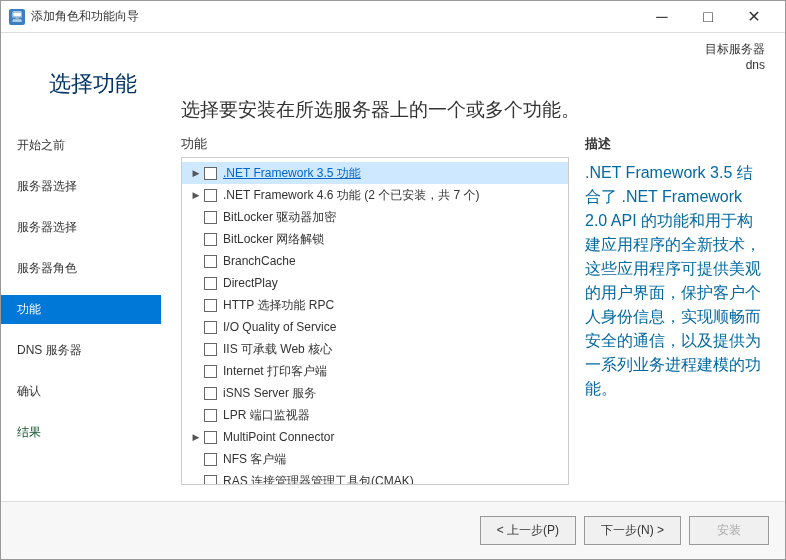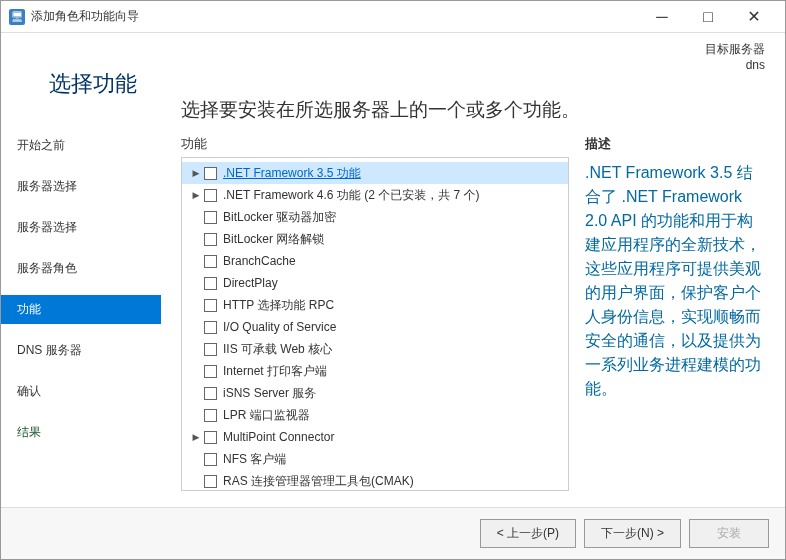--- a/index.html
+++ b/index.html
@@ -194,21 +194,21 @@
       line-height: 1.5;
     }
     .top-right {
       text-align: right;
       font-size: 12px;
       color: #333;
       padding: 8px 20px 0 0;
       flex-shrink: 0;
     }
     .footer {
-      height: 52px;
+      height: 58px;
       border-top: 1px solid #ddd;
       display: flex;
       align-items: center;
       justify-content: flex-end;
       padding: 0 16px;
       gap: 8px;
       flex-shrink: 0;
       background: #f7f7f7;
     }
     .footer-btn {

